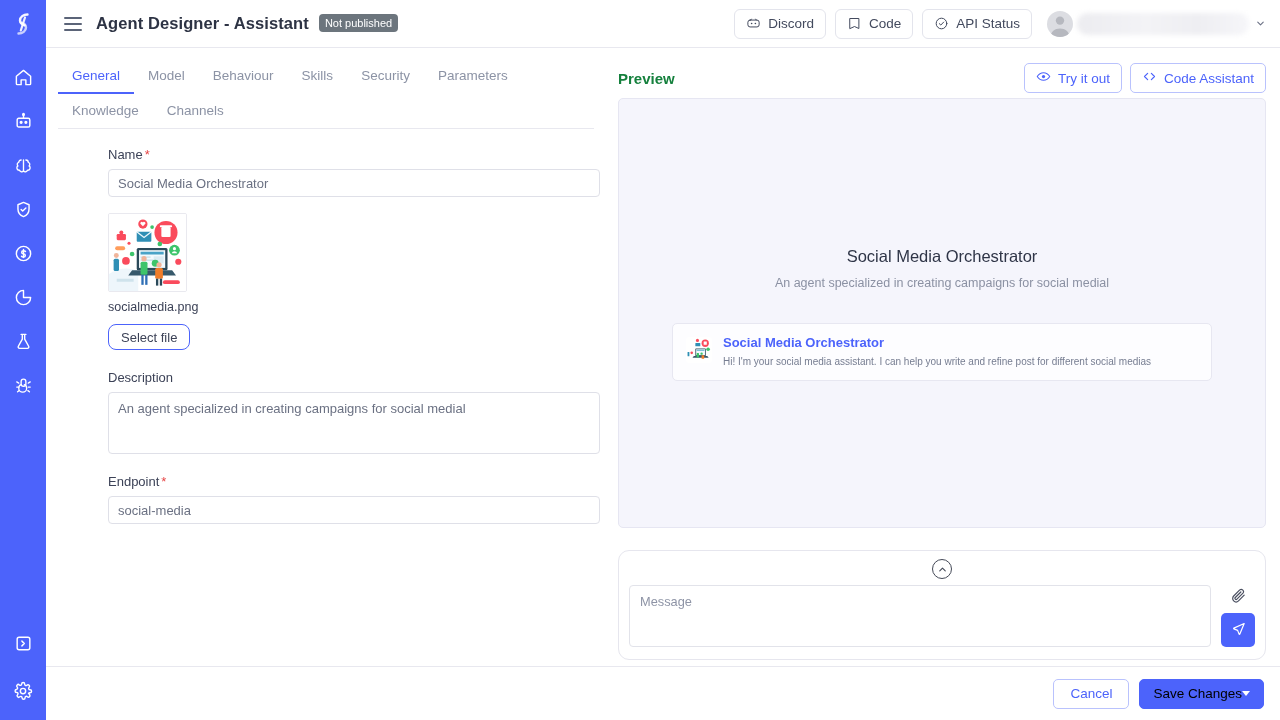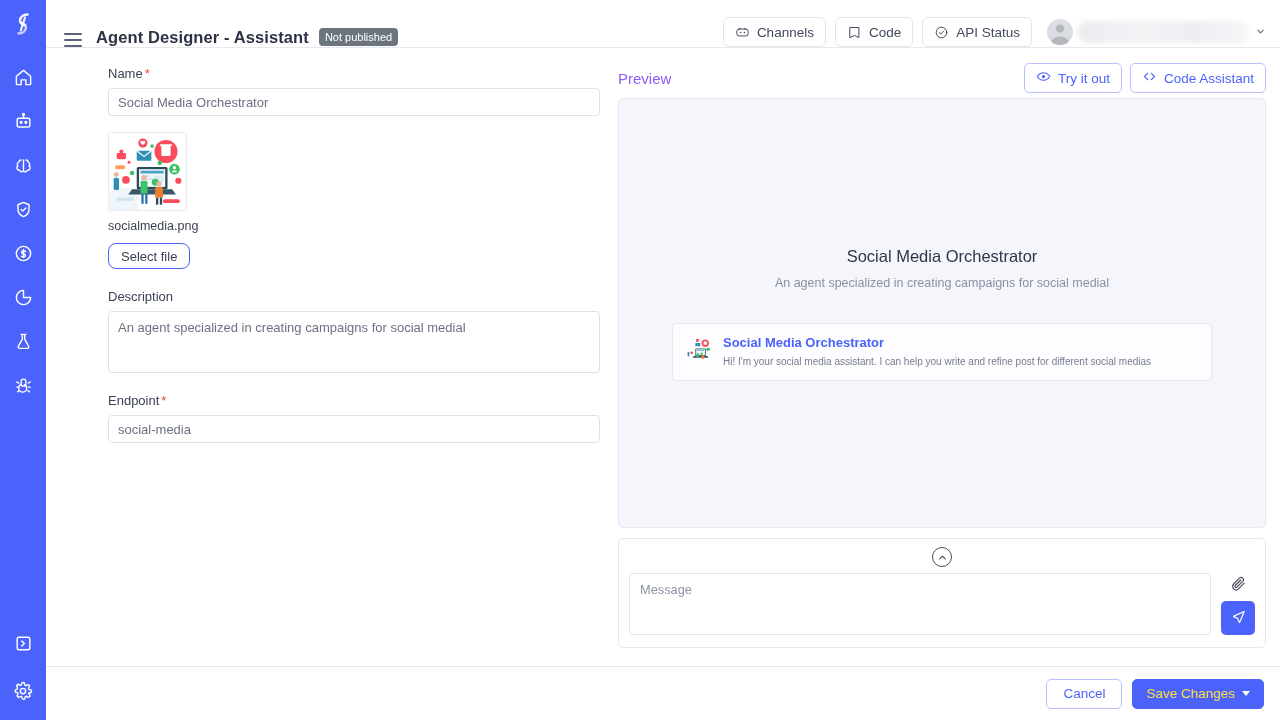--- a/index.html
+++ b/index.html
@@ -28,21 +28,21 @@
     cursor: pointer; border-radius: 6px;
   }
   .rail-ico svg { display: block; }
 
   
   .main { flex: 1 1 auto; display: flex; flex-direction: column; height: 720px; min-width: 0; background:#fff; }
 
   
   .topbar {
     height: 48px; flex: 0 0 48px; border-bottom: 1px solid #e8e8ef;
-    display: flex; align-items: flex-end; padding: 0 14px 0 18px; background: #fff;
+    display: flex; align-items: center; padding: 0 14px 0 18px; background: #fff;
   }
   .hamburger { width: 18px; height: 14px; display: flex; flex-direction: column; justify-content: space-between; cursor: pointer; margin-right: 14px; }
   .hamburger i { display:block; height: 2px; background: #5b6478; border-radius: 2px; }
   .app-title { font-size: 16.5px; font-weight: 600; color: #2d3344; letter-spacing: .1px; white-space: nowrap; }
   .badge-np {
     margin-left: 10px; background: #6c757d; color: #fff; font-size: 11px;
     padding: 3px 6px; border-radius: 4px; font-weight: 400; position: relative; top: -1px;
   }
   .topbar-right { margin-left: auto; display: flex; align-items: center; gap: 9px; }
   .tb-btn {
@@ -94,21 +94,21 @@
   .filename { font-size: 12.5px; color: #3c4257; margin-top: 8px; }
   .selectfile {
     margin-top: 10px; height: 26px; padding: 0 12px; background: #fff; color: #3c4257;
     border: 1px solid #4c63fb; border-radius: 8px; font-size: 13px; cursor: pointer;
     font-family: "Liberation Sans", sans-serif;
   }
 
   
   .prevcol { flex: 1 1 auto; padding: 10px 14px 0 12px; display: flex; flex-direction: column; min-width: 0; }
   .prev-head { display: flex; align-items: center; height: 40px; flex:0 0 40px; }
-  .prev-title { font-size: 15px; color: #8b5cf6; font-weight: 400; }
+  .prev-title { font-size: 15px; color: #15803d; font-weight: 700; }
   .prev-actions { margin-left: auto; display: flex; gap: 8px; }
   .pbtn {
     height: 30px; border: 1px solid #b9c2fd; color: #4c63fb; background: #fff;
     border-radius: 5px; display: flex; align-items: center; gap: 7px; padding: 0 11px;
     font-size: 13.5px; cursor: pointer; white-space: nowrap;
   }
   .prev-stage {
     background: #f5f5fc; border: 1px solid #e6e6f2; border-radius: 5px;
     flex: 0 0 430px; height: 430px; position: relative;
     display: flex; flex-direction: column; align-items: center; overflow: hidden;
@@ -117,21 +117,21 @@
   .stage-sub { margin-top: 10px; font-size: 12.5px; color: #8b91a3; }
   .bubble {
     margin-top: 33px; width: 540px; background: #fdfdff; border: 1px solid #e7e7f1;
     border-radius: 5px; padding: 11px 13px; display: flex; gap: 11px; align-items: flex-start;
   }
   .bubble-ava { width: 26px; height: 26px; flex: 0 0 26px; border-radius: 3px; overflow: hidden; margin-top: 2px; }
   .bubble-name { font-size: 13px; font-weight: 700; color: #4c63fb; }
   .bubble-text { font-size: 10px; color: #767d91; margin-top: 5px; line-height: 1.35; }
 
   .composer {
-    margin-top: 10px; border: 1px solid #e6e6ee; border-radius: 5px; background: #fff;
+    margin-top: 22px; border: 1px solid #e6e6ee; border-radius: 11px; background: #fff;
     padding: 8px 10px 10px; position: relative; flex: 0 0 110px;
   }
   .collapse-btn {
     width: 20px; height: 20px; border-radius: 50%; border: 1px solid #454a58;
     display: flex; align-items: center; justify-content: center; margin: 0 auto 6px; cursor: pointer;
   }
   .composer-row { display: flex; gap: 10px; align-items: stretch; }
   .msg-box {
     flex: 1 1 auto; height: 62px; border: 1px solid #e2e3ea; border-radius: 4px;
     font-size: 12.8px; color: #9aa0b0; padding: 8px 10px; resize: none;
@@ -148,22 +148,22 @@
   
   .footer {
     height: 54px; flex: 0 0 54px; border-top: 1px solid #e8e8ef; background: #fff;
     display: flex; align-items: center; justify-content: flex-end; padding: 0 16px; gap: 10px;
   }
   .btn-cancel {
     height: 30px; padding: 0 16px; background: #fff; color: #4c63fb; border: 1px solid #b9c2fd;
     border-radius: 5px; font-size: 13.5px; cursor: pointer; font-family: "Liberation Sans", sans-serif;
   }
   .btn-save {
-    height: 30px; padding: 0 13px; background: #4c63fb; color: #fde047; border: 1px solid #4c63fb;
-    border-radius: 5px; font-size: 13.5px; cursor: pointer; display: flex; align-items: center; gap: 7px;
+    height: 30px; padding: 0 13px; background: #4c63fb; color: #000000; border: 1px solid #4c63fb;
+    border-radius: 5px; font-size: 13.5px; cursor: pointer; display: flex; align-items: center; 
     font-family: "Liberation Sans", sans-serif;
   }
   .caret-dn { width: 0; height: 0; border-left: 4px solid transparent; border-right: 4px solid transparent; border-top: 5px solid #fff; }
 </style>
 </head>
 <body>
 
 <div id="app">
 
   <nav class="rail">
@@ -278,21 +278,21 @@
       <div class="topbar-right">
         <button class="tb-btn">
           <span>
             <svg width="15" height="15" viewBox="0 0 24 24" fill="none" stroke="#434a5e" stroke-width="1.6" stroke-linecap="round" stroke-linejoin="round">
               <rect x="3" y="6.5" width="18" height="11" rx="3.5"></rect>
               <circle cx="9" cy="12" r="1.3" fill="#434a5e" stroke="none"></circle>
               <circle cx="15" cy="12" r="1.3" fill="#434a5e" stroke="none"></circle>
               <path d="M7.5 6.5l1-1.5M16.5 6.5l-1-1.5"></path>
             </svg>
           </span>
-          <span>Channels</span>
+          <span>Discord</span>
         </button>
 
         <button class="tb-btn">
           <span>
             <svg width="15" height="15" viewBox="0 0 24 24" fill="none" stroke="#434a5e" stroke-width="1.6" stroke-linecap="round" stroke-linejoin="round">
               <path d="M5 4h14v16l-7-3.2L5 20z"></path>
             </svg>
           </span>
           <span>Code</span>
         </button>
@@ -320,20 +320,32 @@
                 <path d="M6 9l6 6 6-6"></path>
               </svg>
           </span>
         </div>
       </div>
     </header>
 
     <div class="body">
 
       <section class="formcol">
+        <div class="tabs-wrap">
+          <div class="tabs">
+            <div class="tab active">General</div>
+            <div class="tab">Model</div>
+            <div class="tab">Behaviour</div>
+            <div class="tab">Skills</div>
+            <div class="tab">Security</div>
+            <div class="tab">Parameters</div>
+            <div class="tab">Knowledge</div>
+            <div class="tab">Channels</div>
+          </div>
+        </div>
 
         <div class="form-scroll">
           <div class="field">
             <label class="flabel">
               <span>Name</span><span class="req">*</span>
             </label>
             <input class="inp" value="Social Media Orchestrator" style="">
           </div>
 
           <div class="field" style="margin-bottom:20px;">

